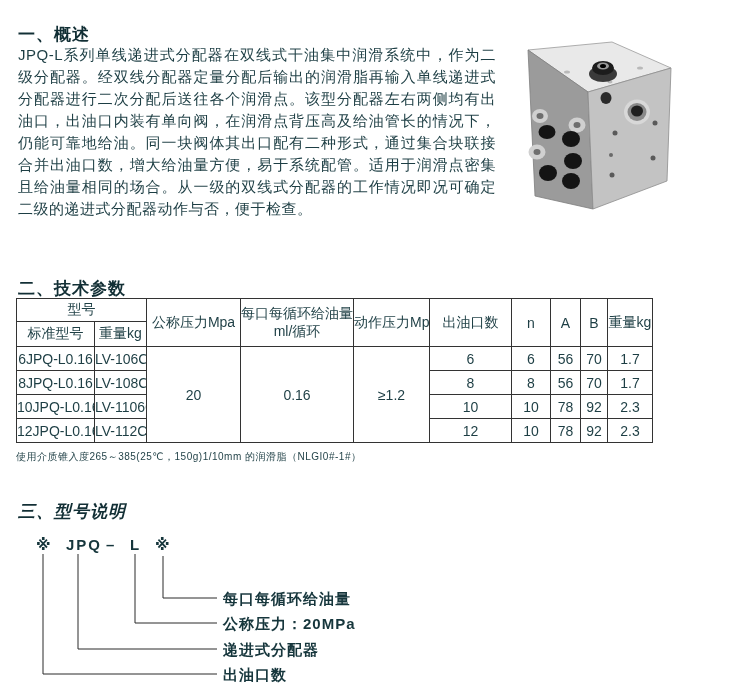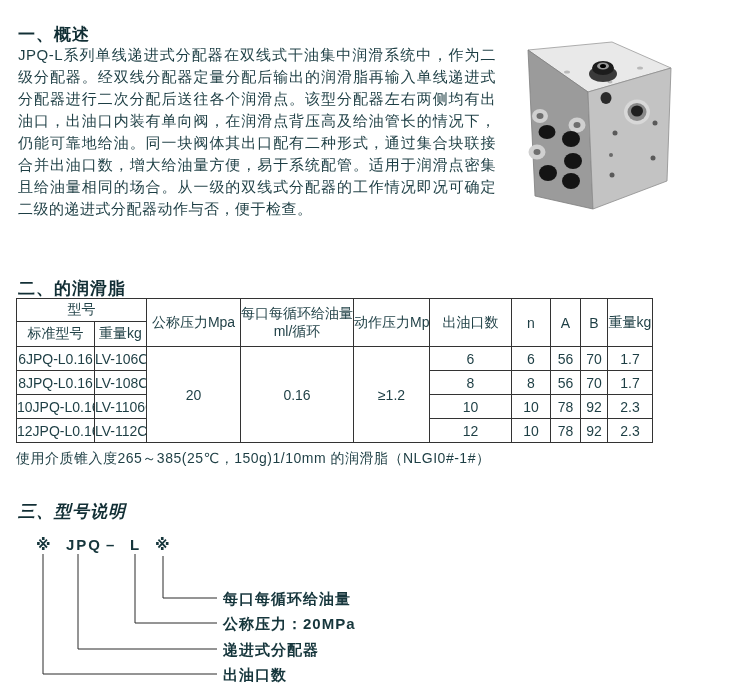--- a/index.html
+++ b/index.html
@@ -15,21 +15,21 @@
     color:#1d3e44;letter-spacing:.5px;
   }
   table.spec{
     border-collapse:collapse;table-layout:fixed;
     font-size:14px;color:#1d3e44;
   }
   table.spec th,table.spec td{
     border:1px solid #333333;text-align:center;vertical-align:middle;
     padding:0;font-weight:normal;overflow:hidden;white-space:nowrap;
   }
-  .note{font-size:14px;color:#1d3e44;letter-spacing:.5px;}
+  .note{font-size:10px;color:#1d3e44;letter-spacing:.5px;}
   .code-part{font-size:15px;font-weight:bold;color:#16363c;}
   .callout-label{font-size:15px;font-weight:bold;color:#16363c;letter-spacing:1px;}
   svg{display:block;}
 </style>
 </head>
 <body>
 
 <div class="abs sec-title" style="left:18px;top:23px;">一、概述</div>
 
 <div class="abs para" style="left:18px;top:44px;">JPQ-L系列单线递进式分配器在双线式干油集中润滑系统中，作为二级分配器。经双线分配器定量分配后输出的润滑脂再输入单线递进式分配器进行二次分配后送往各个润滑点。该型分配器左右两侧均有出油口，出油口内装有单向阀，在润滑点背压高及给油管长的情况下，仍能可靠地给油。同一块阀体其出口配有二种形式，通过集合块联接合并出油口数，增大给油量方便，易于系统配管。适用于润滑点密集且给油量相同的场合。从一级的双线式分配器的工作情况即况可确定二级的递进式分配器动作与否，便于检查。</div>
@@ -72,21 +72,21 @@
     <ellipse cx="122" cy="76" rx="6" ry="5.5" fill="#1f1f1f"></ellipse>
 
     <circle cx="100" cy="98" r="2.5" fill="#5a5a5a"></circle>
     <circle cx="97" cy="140" r="2.5" fill="#5a5a5a"></circle>
     <circle cx="140" cy="88" r="2.5" fill="#5a5a5a"></circle>
     <circle cx="138" cy="123" r="2.5" fill="#5a5a5a"></circle>
     <circle cx="96" cy="120" r="2" fill="#6a6a6a"></circle>
   </svg>
 </div>
 
-<div class="abs sec-title" style="left:18px;top:277px;">二、的润滑脂</div>
+<div class="abs sec-title" style="left:18px;top:277px;">二、技术参数</div>
 
 <table class="spec abs" style="left:16px;top:298px;width:636px;">
   <colgroup>
     <col style="width:78px">
       <col style="width:52px">
       <col style="width:94px">
       <col style="width:113px">
     <col style="width:76px">
       <col style="width:82px">
       <col style="width:39px">

